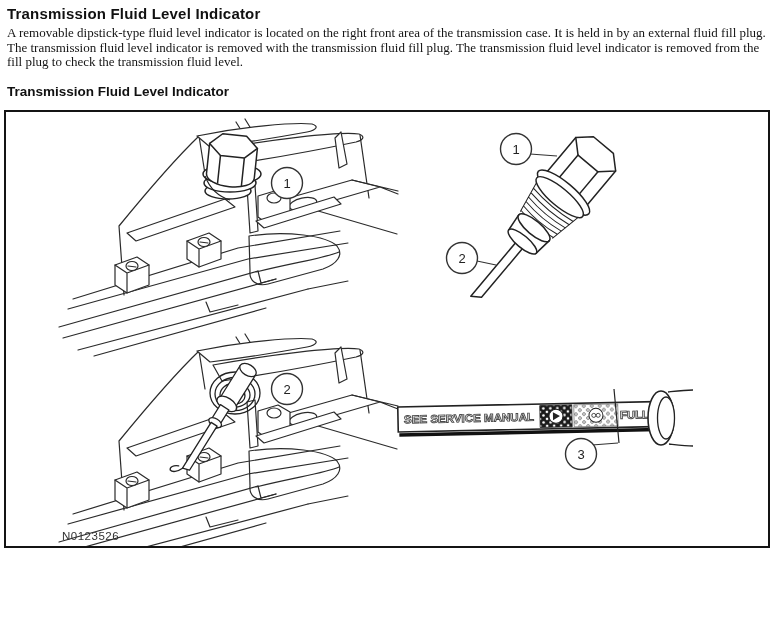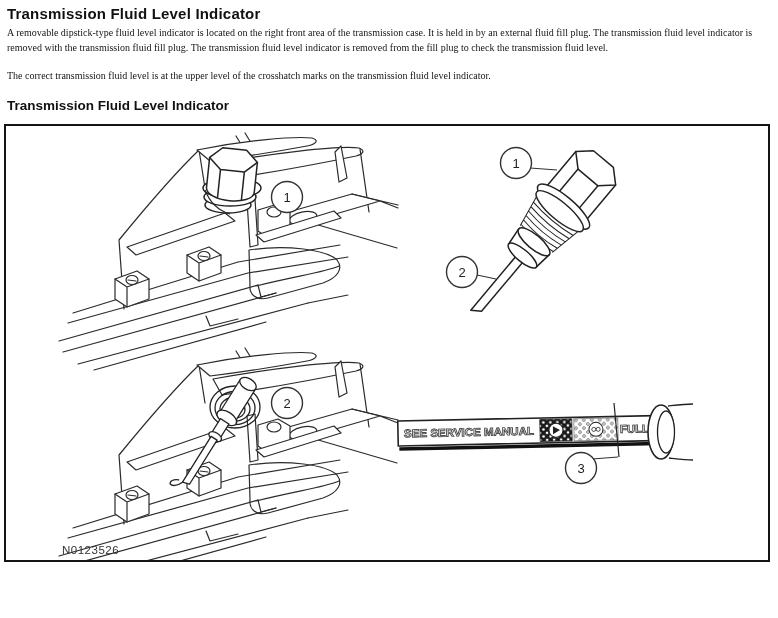--- a/index.html
+++ b/index.html
@@ -6,21 +6,21 @@
   body{
     width:778px;height:618px;background:#ffffff;color:#000;
     font-family:"Liberation Serif", serif;overflow:hidden;
   }
   .content{padding:2px 7px 0 7px;}
   .doc-title{
     font-family:"Liberation Sans", sans-serif;
     font-size:15px;font-weight:700;margin:3px 0 4px 0;letter-spacing:.2px;color:#111;
   }
   .body-text{
-    font-size:10px;line-height:14.6px;margin:0 0 14px 0;width:764px;color:#141414;
+    font-size:13px;line-height:14.6px;margin:0 0 14px 0;width:764px;color:#141414;
   }
   .figure-heading{
     font-family:"Liberation Sans", sans-serif;
     font-size:13.5px;font-weight:700;margin:0 0 11px 0;color:#111;
   }
   .figure-frame{
     position:relative;margin-left:-3px;width:766px;height:438px;
     border:2px solid #141414;box-sizing:border-box;background:#fff;
   }
   .figure-frame svg{position:absolute;left:0;top:0;}
@@ -28,21 +28,20 @@
   .callout-num{font-size:13px;fill:#222;}
   .stamp{font-weight:700;fill:#ffffff;stroke:#4a4a4a;stroke-width:.9px;font-size:11px;}
   .figcode{font-size:11.5px;fill:#333;letter-spacing:.5px;}
 </style>
 </head>
 <body>
 
 <div class="content">
   <h1 class="doc-title">Transmission Fluid Level Indicator</h1>
   <p class="body-text">A removable dipstick-type fluid level indicator is located on the right front area of the transmission case. It is held in by an external fluid fill plug. The transmission fluid level indicator is removed with the transmission fluid fill plug. The transmission fluid level indicator is removed from the fill plug to check the transmission fluid level.</p>
-  <p class="body-text">The correct transmission fluid level is at the upper level of the crosshatch marks on the transmission fluid level indicator.</p>
   <h2 class="figure-heading">Transmission Fluid Level Indicator</h2>
 
   <div class="figure-frame">
     <svg width="762" height="434" viewBox="0 0 762 434">
       <defs>
         <pattern id="stipDark" width="7" height="7" patternUnits="userSpaceOnUse">
           <rect width="7" height="7" fill="#1a1a1a"></rect>
           <circle cx="2" cy="2" r="1.3" fill="#fff"></circle>
           <circle cx="5.5" cy="5.5" r="1.3" fill="#fff"></circle>
         </pattern>

